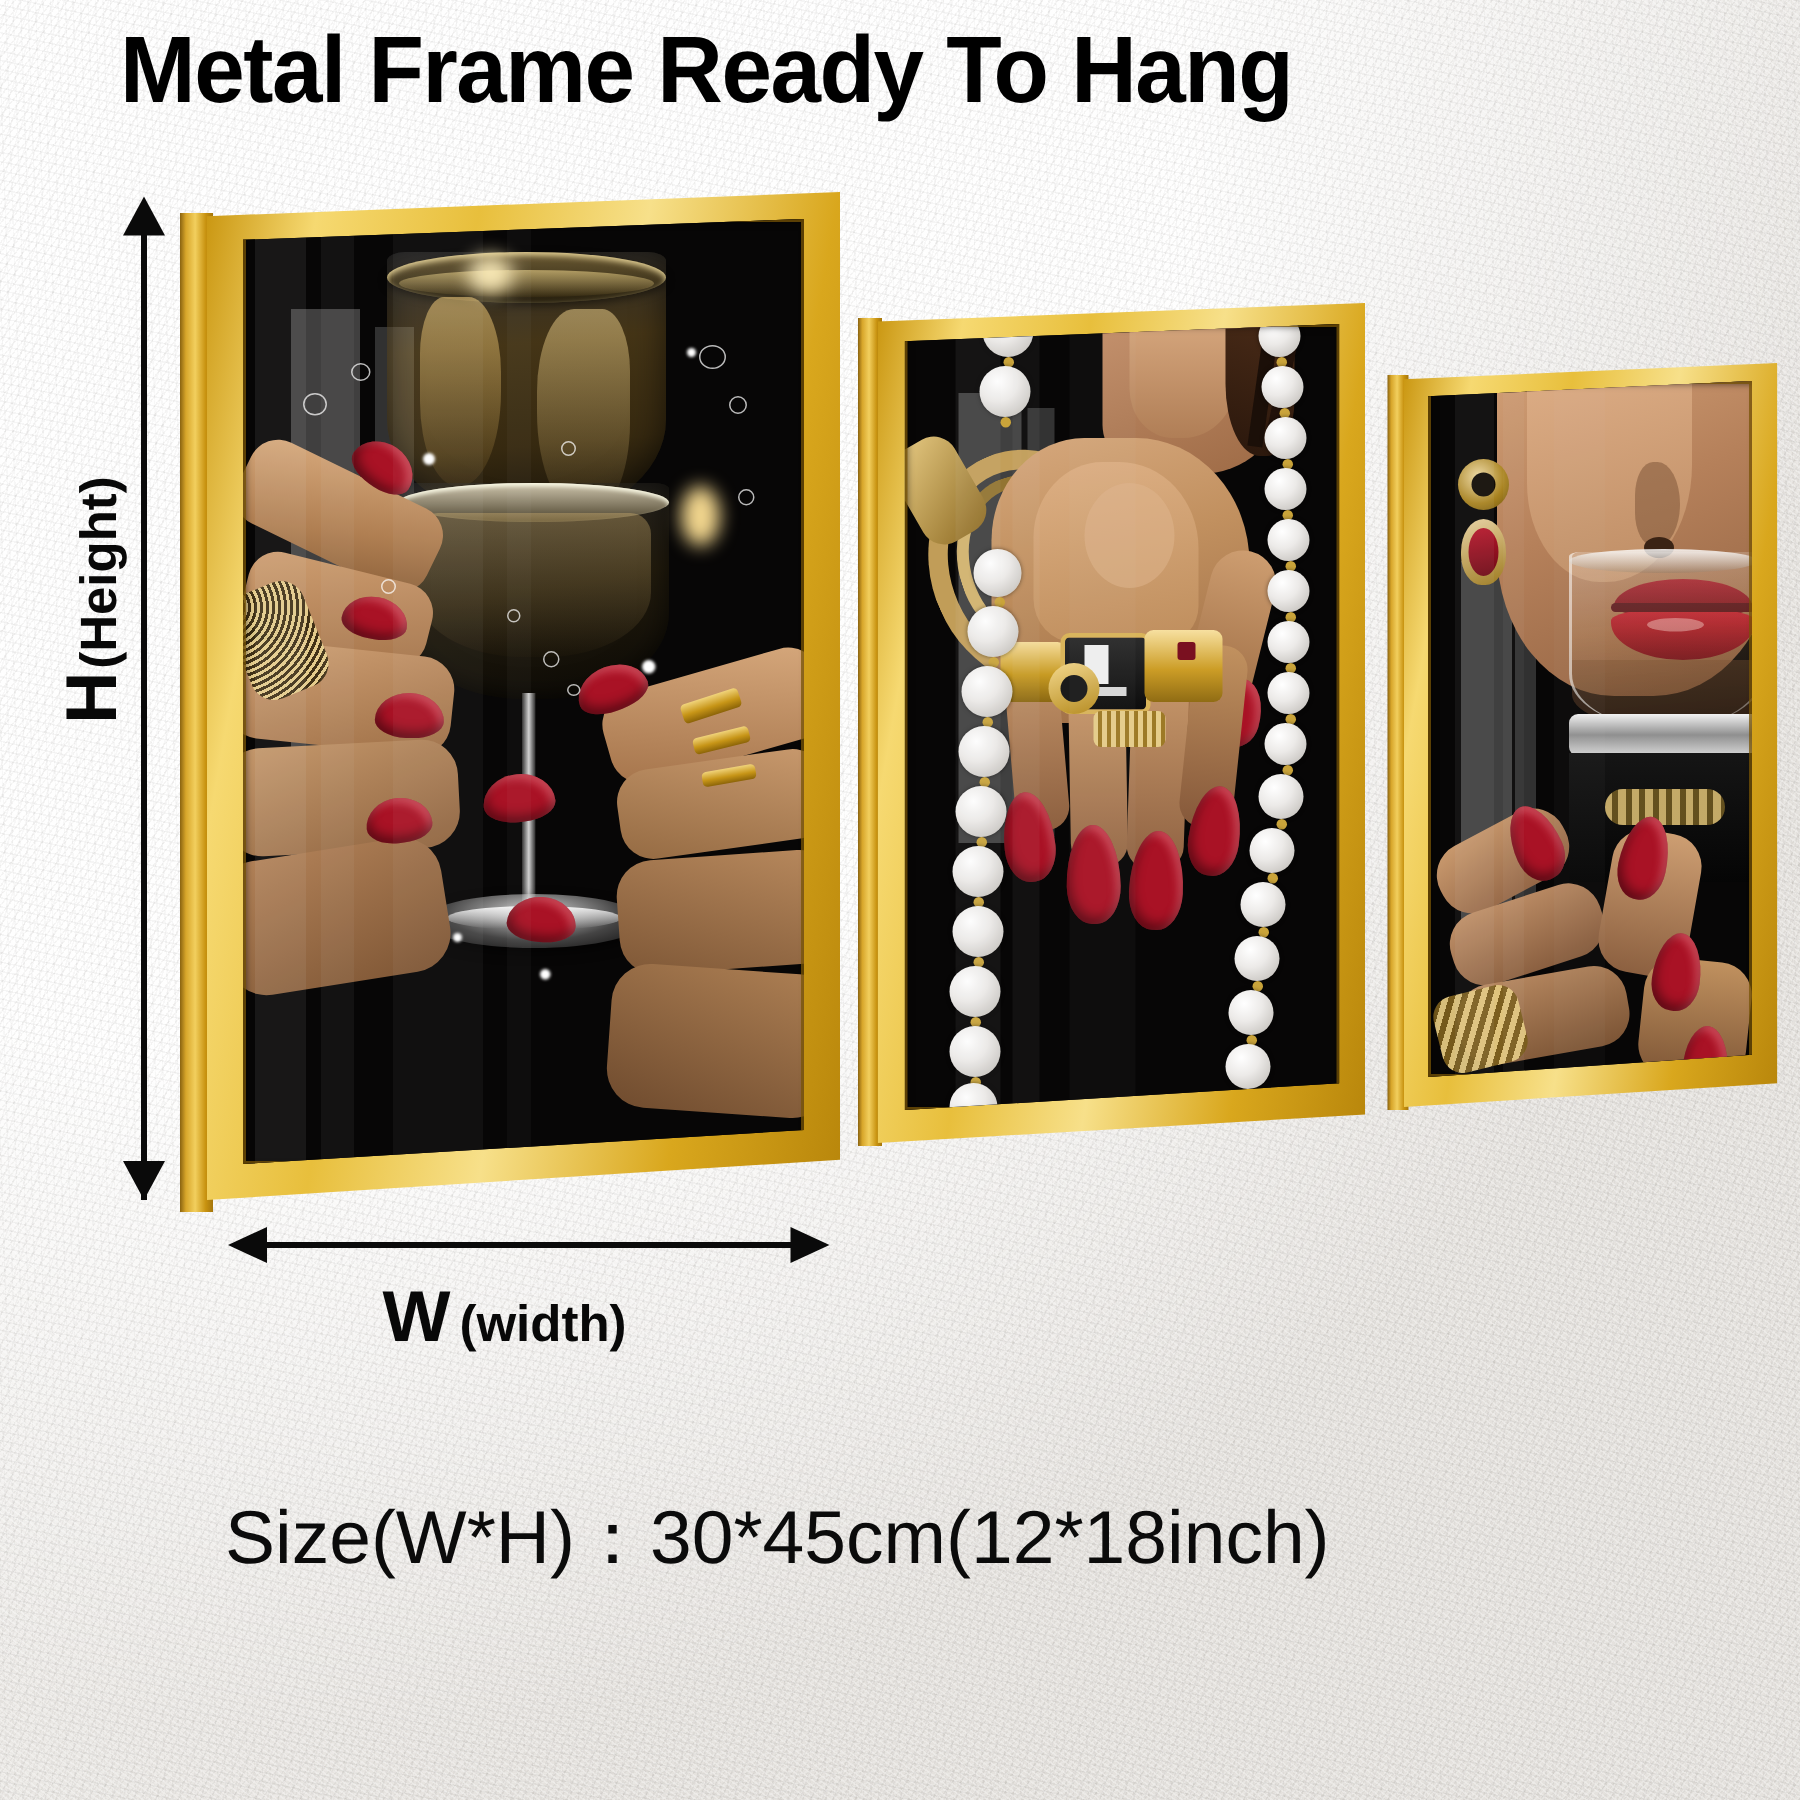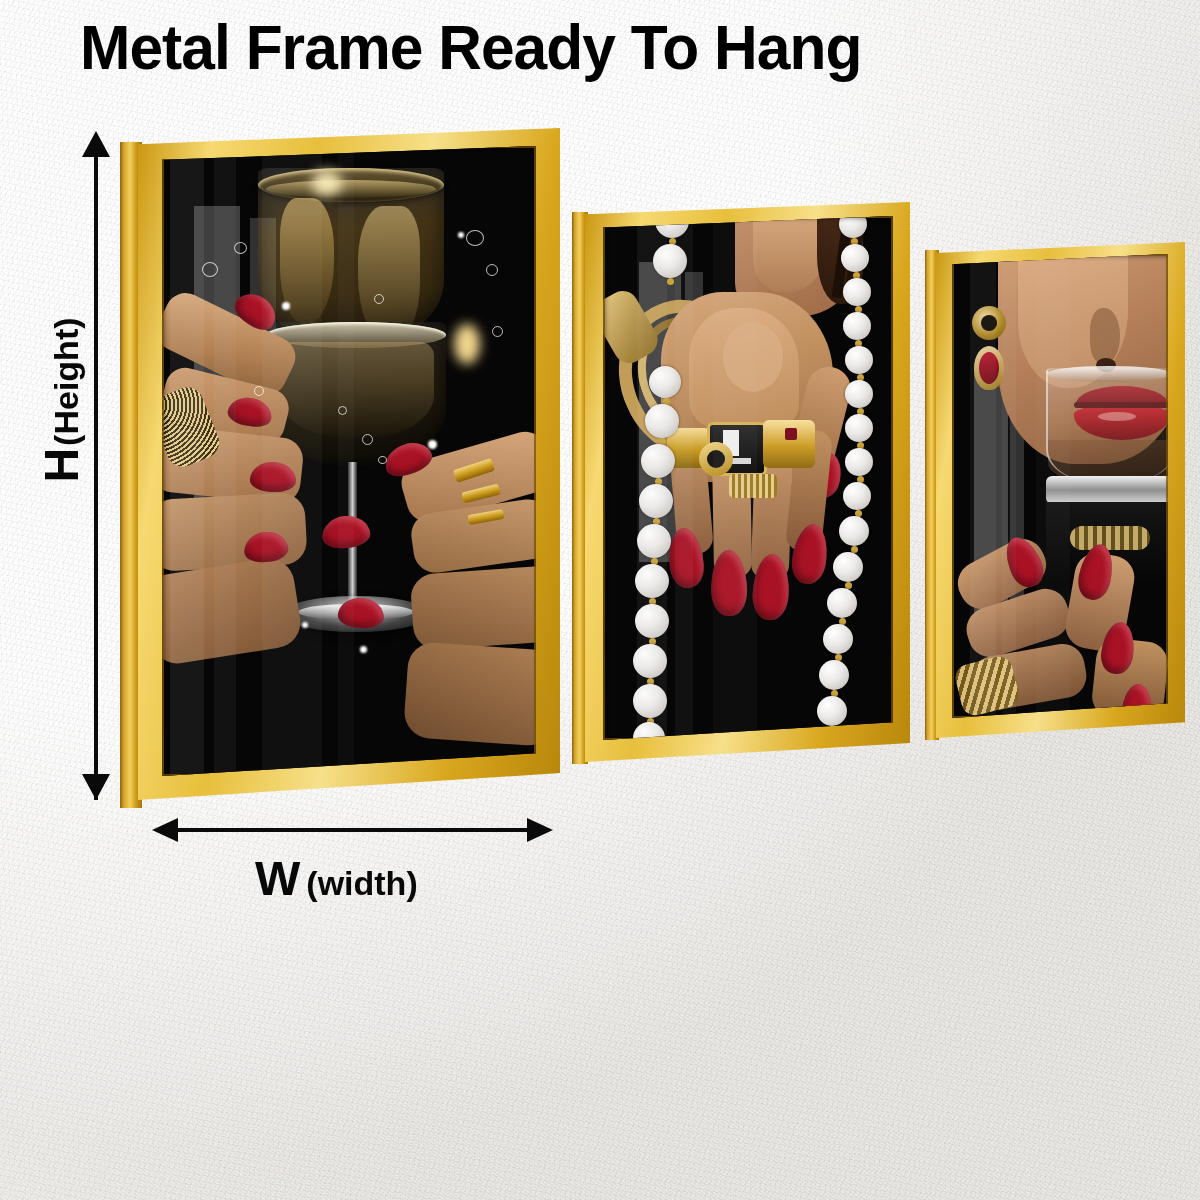--- a/index.html
+++ b/index.html
@@ -464,14 +464,15 @@
   <div class="hlabel">
     <span class="big">H</span>
     <span class="small">(Height)</span>
   </div>
 
   <div class="wlabel">
     <span class="big">W</span>
     <span class="small">(width)</span>
   </div>
 
+  <div class="sizeline">Size(W*H)：30*45cm(12*18inch)</div>
 
 </div>
 
 </body></html>

